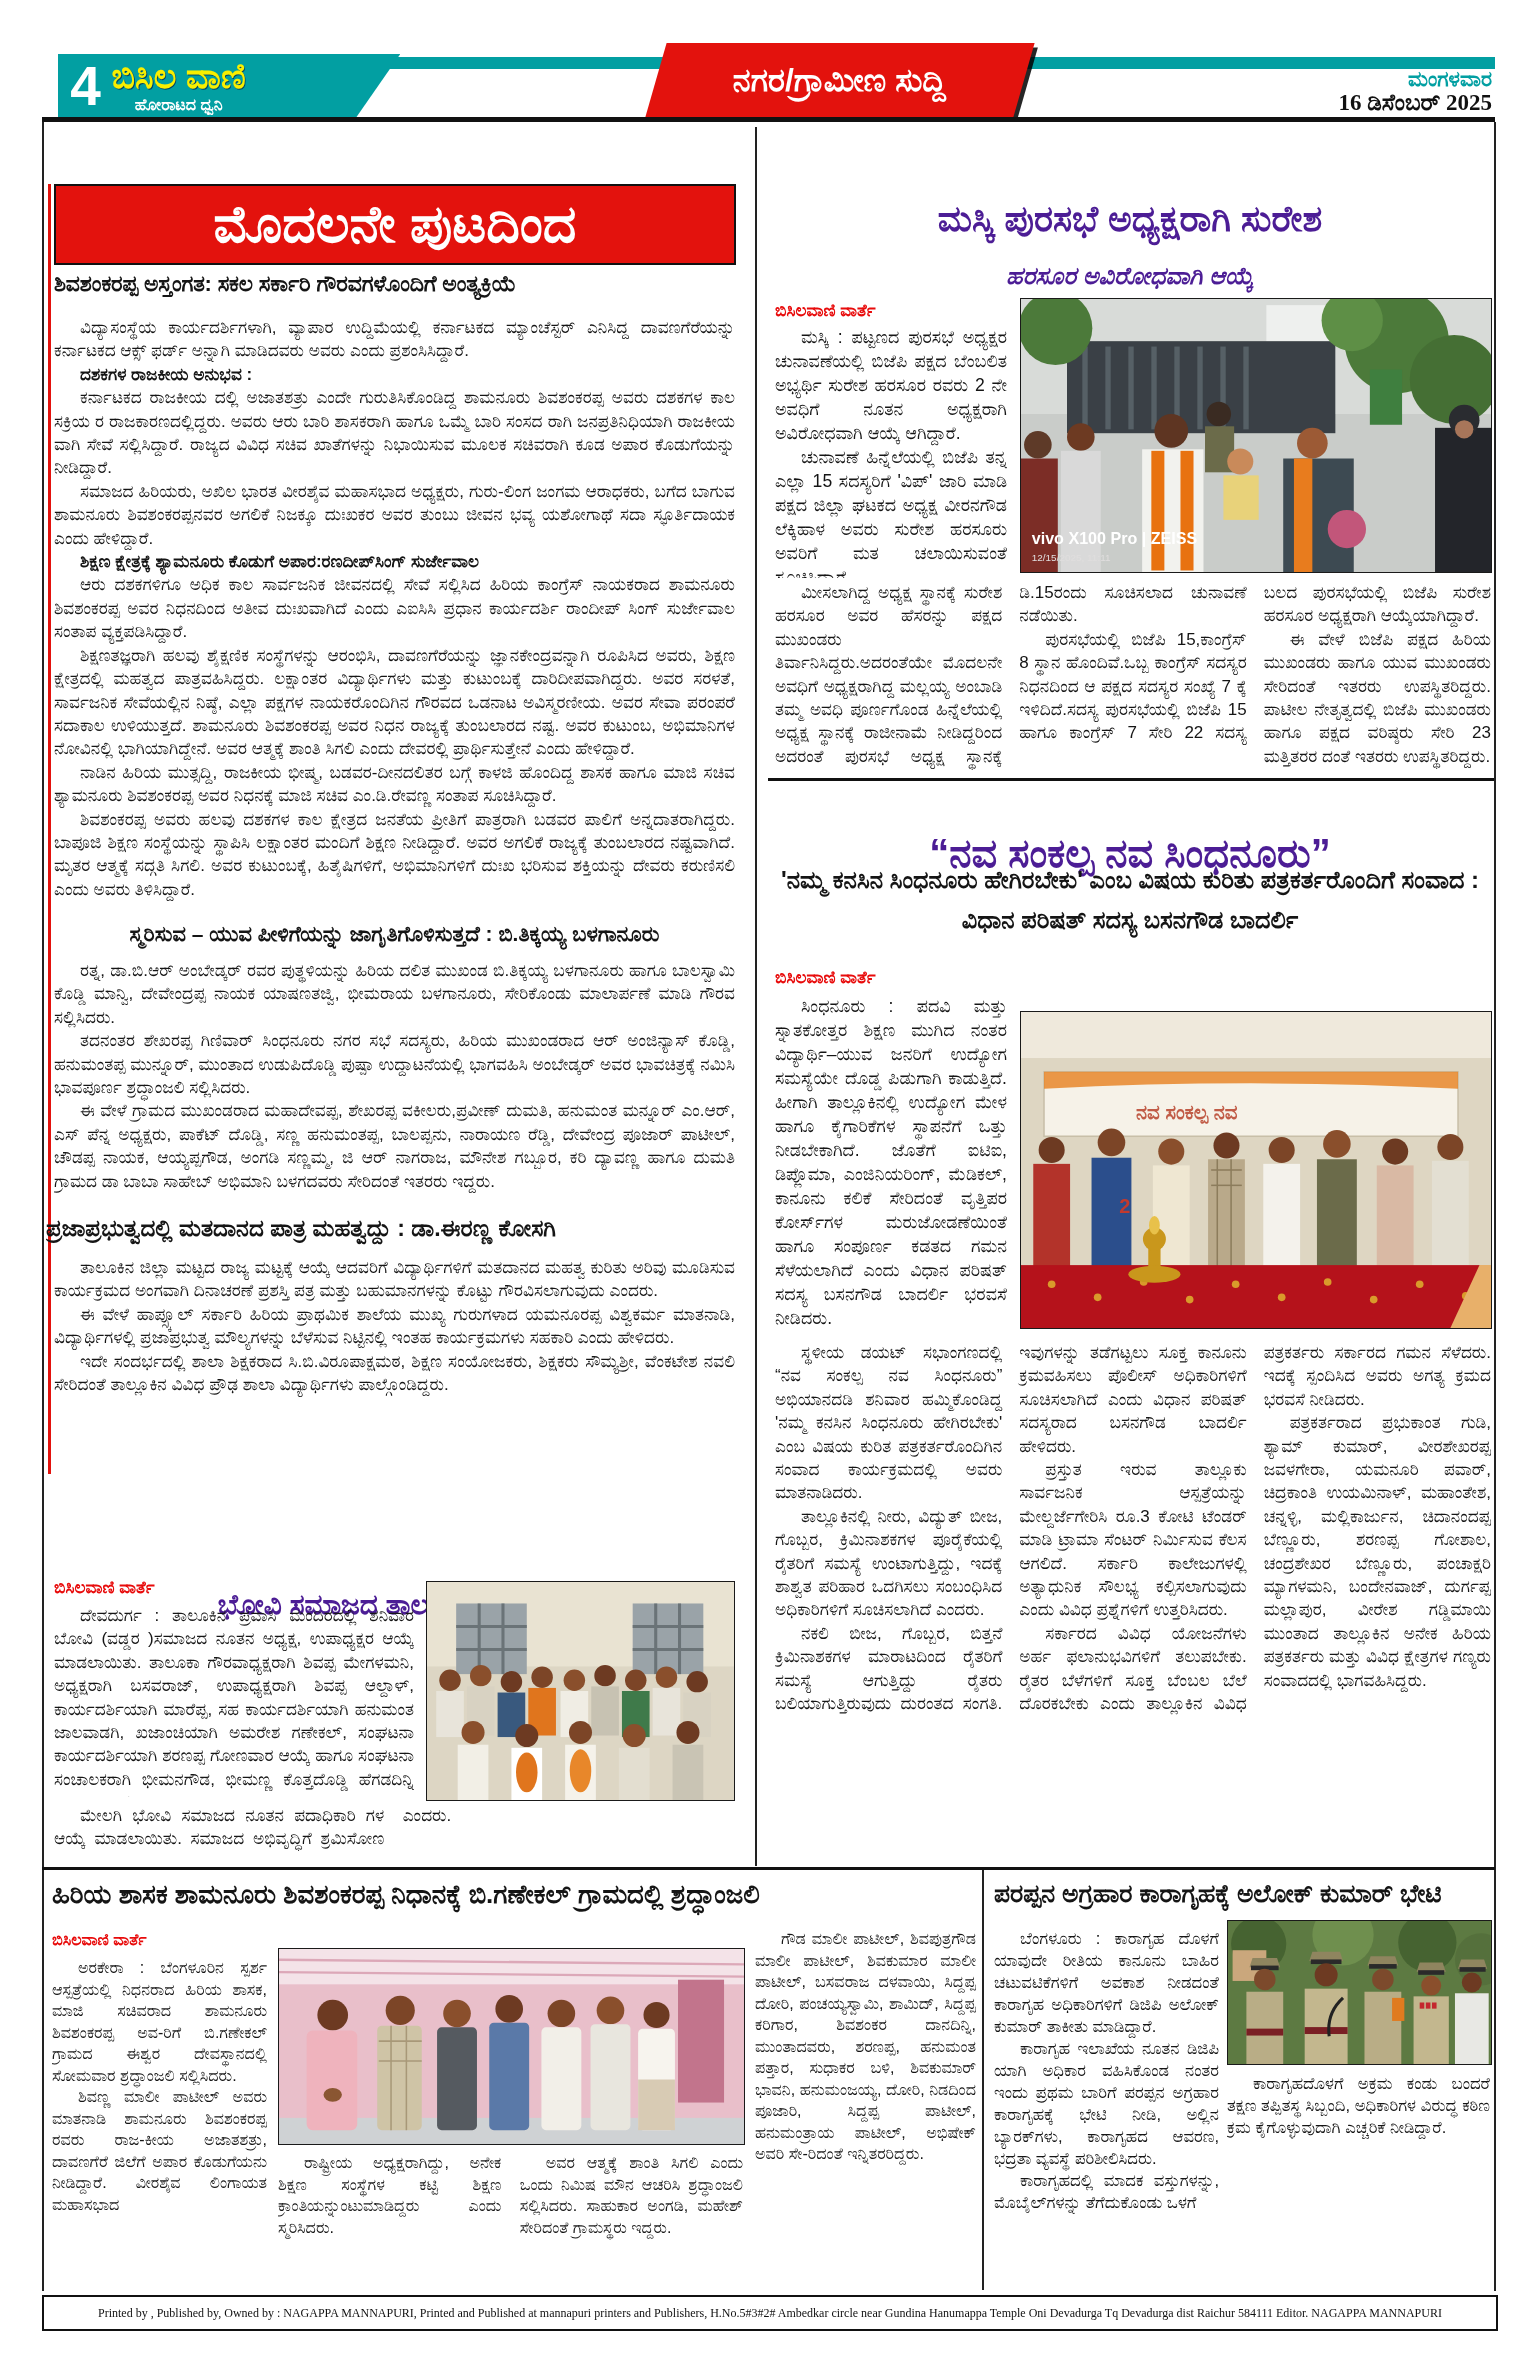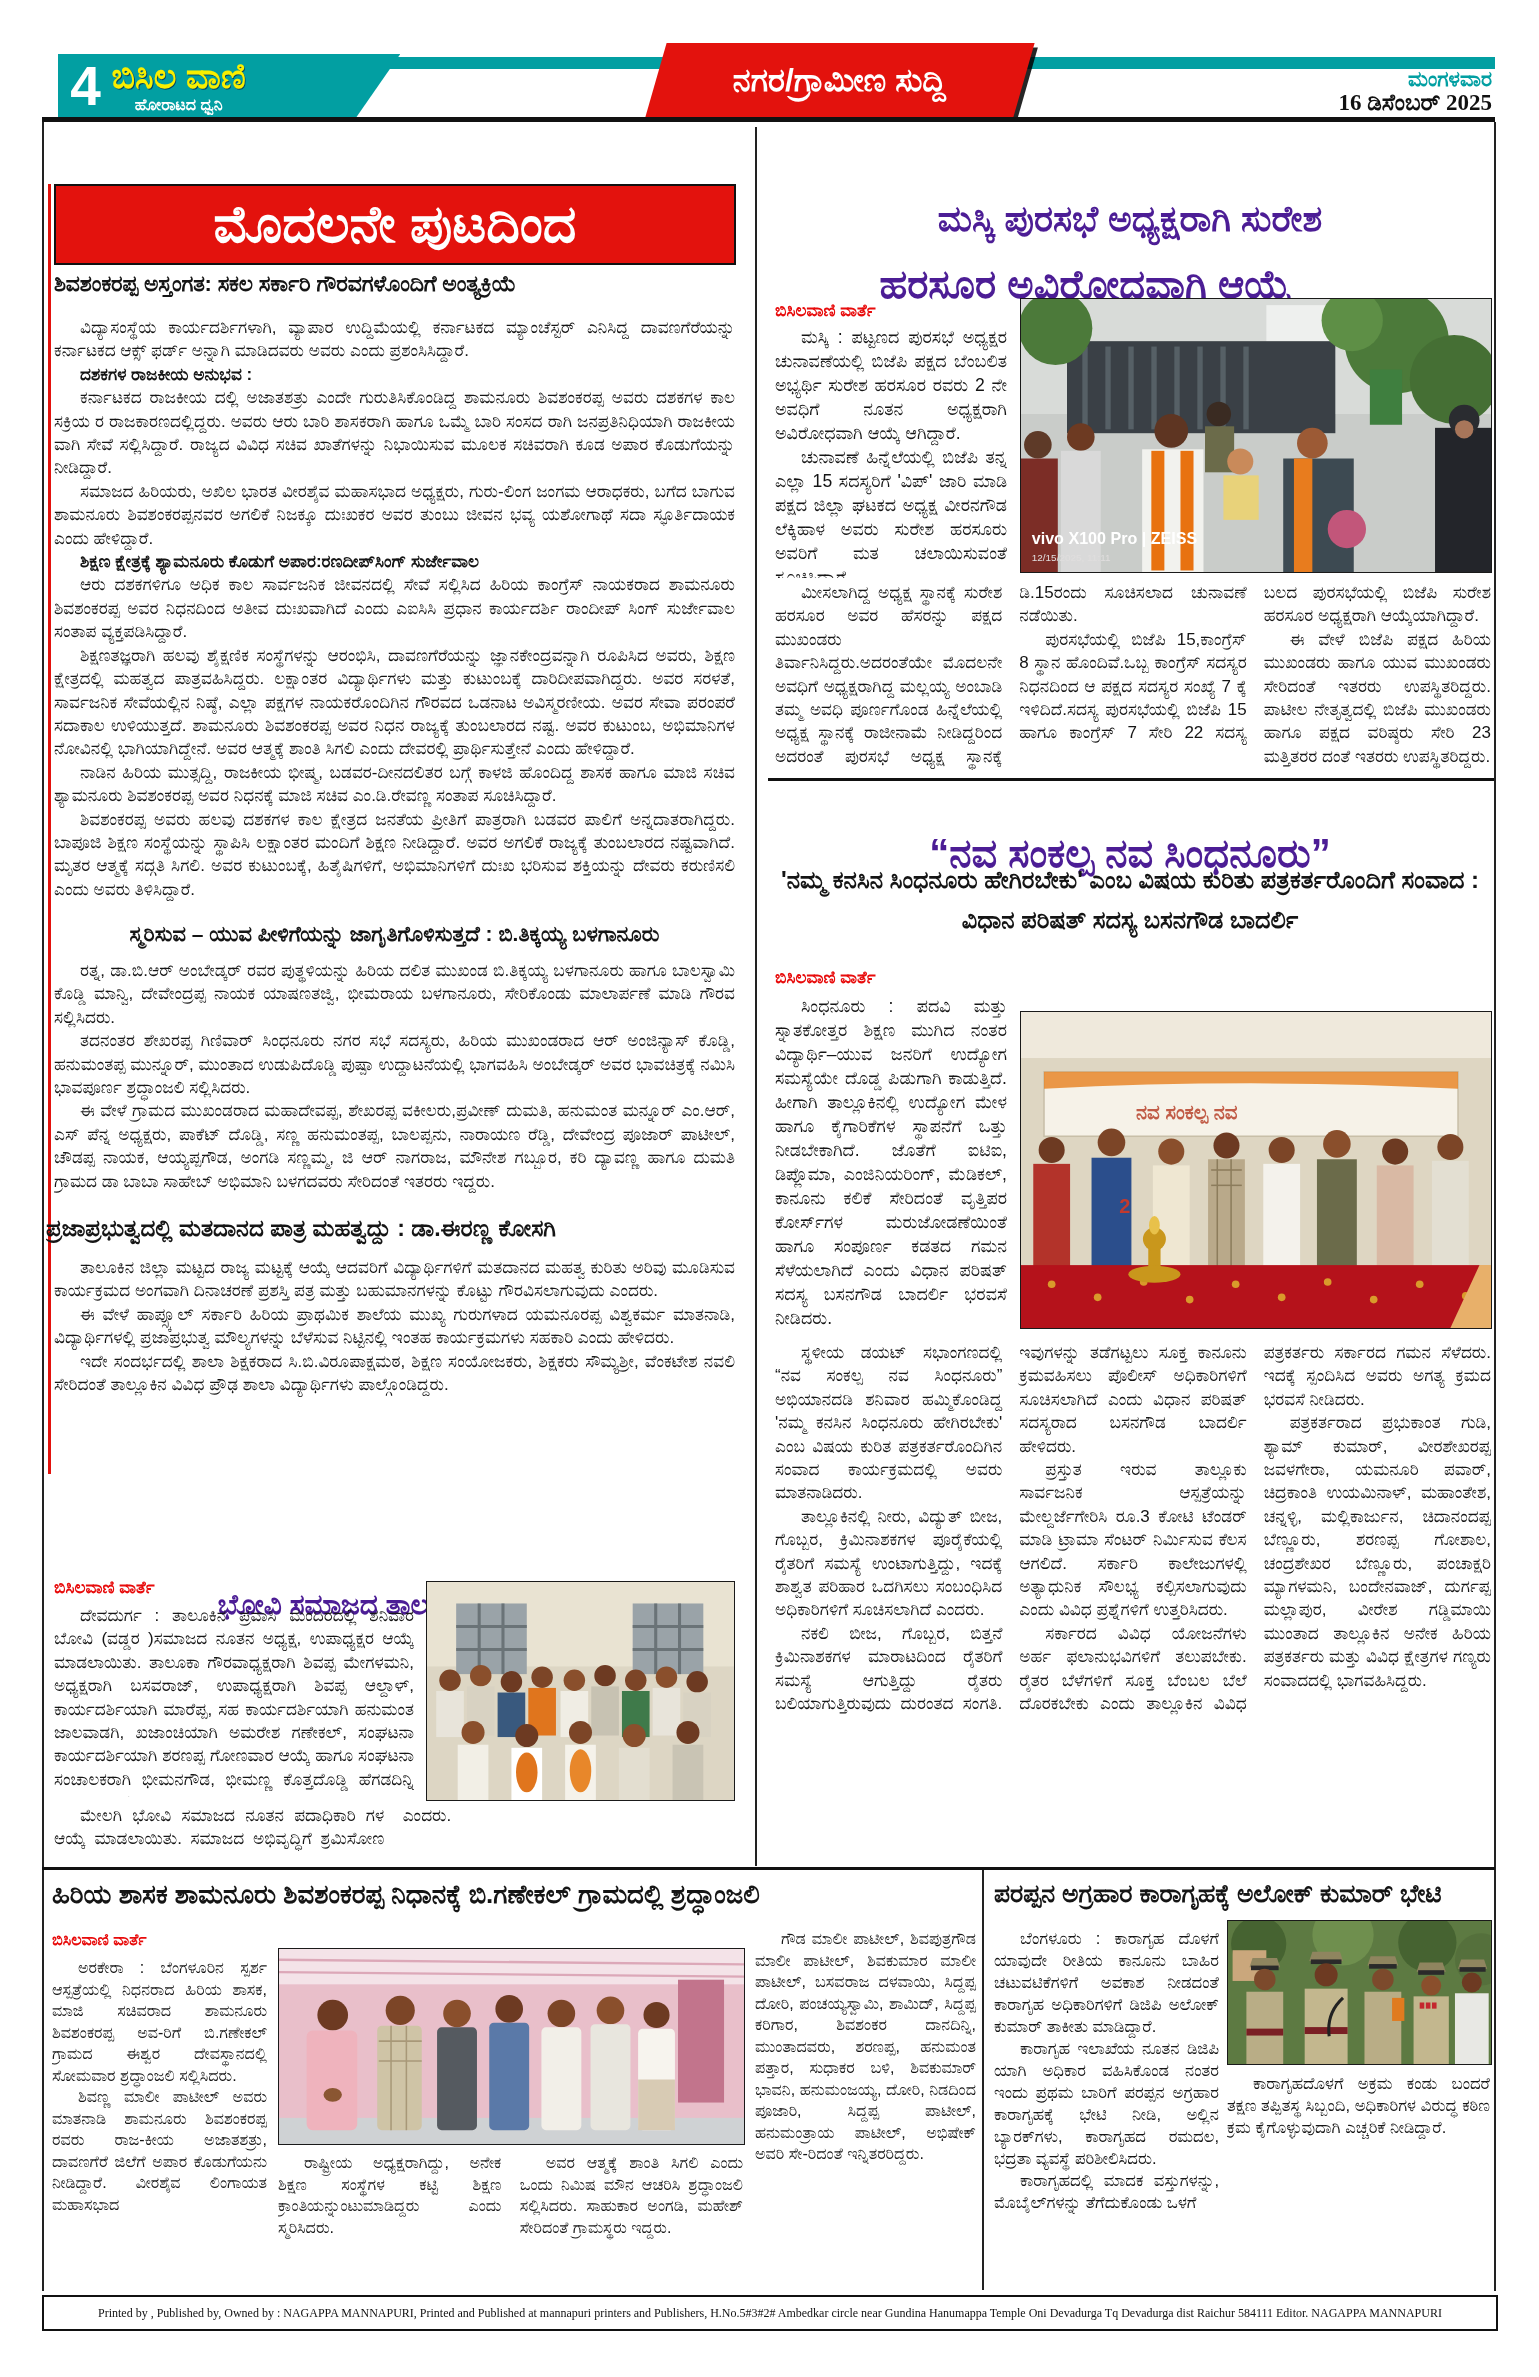--- a/index.html
+++ b/index.html
@@ -166,21 +166,21 @@
           <rect x="320" y="212" width="40" height="72" fill="#c9c4b4"></rect>
       </g>
     </svg>
   </div>
 
   <div class="abs body b22 cols2 kn" style="left:54px;top:1804px;width:679px;height:61px;">
       <p>ಮೇಲಗಿ ಭೋವಿ ಸಮಾಜದ ನೂತನ ಪದಾಧಿಕಾರಿ ಗಳ ಆಯ್ಕೆ ಮಾಡಲಾಯಿತು. ಸಮಾಜದ ಅಭಿವೃದ್ಧಿಗೆ ಶ್ರಮಿಸೋಣ ಎಂದರು.</p>
     </div>
 
   <div class="abs hl-center red kn" style="left:768px;top:152px;width:724px;font-size:36px;">ಮಸ್ಕಿ ಪುರಸಭೆ ಅಧ್ಯಕ್ಷರಾಗಿ ಸುರೇಶ</div>
-  <div class="abs hl-center red kn" style="left:724px;top:216px;width:724px;font-size:40px;">ಹರಸೂರ ಅವಿರೋಧವಾಗಿ ಆಯ್ಕೆ</div>
+  <div class="abs hl-center red kn" style="left:768px;top:216px;width:724px;font-size:24px;font-style:italic;">ಹರಸೂರ ಅವಿರೋಧವಾಗಿ ಆಯ್ಕೆ</div>
   <div class="abs dateline kn" style="left:775px;top:301px;">ಬಿಸಿಲವಾಣಿ ವಾರ್ತೆ</div>
 
   <div class="abs body b23 kn" style="left:775px;top:325px;width:232px;height:253px;">
       <p>ಮಸ್ಕಿ : ಪಟ್ಟಣದ ಪುರಸಭೆ ಅಧ್ಯಕ್ಷರ ಚುನಾವಣೆಯಲ್ಲಿ ಬಿಜೆಪಿ ಪಕ್ಷದ ಬೆಂಬಲಿತ ಅಭ್ಯರ್ಥಿ ಸುರೇಶ ಹರಸೂರ ರವರು 2 ನೇ ಅವಧಿಗೆ ನೂತನ ಅಧ್ಯಕ್ಷರಾಗಿ ಅವಿರೋಧವಾಗಿ ಆಯ್ಕೆ ಆಗಿದ್ದಾರೆ.</p>
       <p>ಚುನಾವಣೆ ಹಿನ್ನೆಲೆಯಲ್ಲಿ ಬಿಜೆಪಿ ತನ್ನ ಎಲ್ಲಾ 15 ಸದಸ್ಯರಿಗೆ 'ವಿಪ್' ಜಾರಿ ಮಾಡಿ ಪಕ್ಷದ ಜಿಲ್ಲಾ ಘಟಕದ ಅಧ್ಯಕ್ಷ ವೀರನಗೌಡ ಲೆಕ್ಕಿಹಾಳ ಅವರು ಸುರೇಶ ಹರಸೂರು ಅವರಿಗೆ ಮತ ಚಲಾಯಿಸುವಂತೆ ಸೂಚಿಸಿದ್ದಾರೆ.</p>
     </div>
 
   <div class="abs photo" style="left:1020px;top:298px;width:470px;height:273px;">
     <svg viewBox="0 0 613 356" preserveAspectRatio="none">
       <rect width="613" height="356" fill="#c9ccc9"></rect>
@@ -360,21 +360,21 @@
 
   <div class="abs body b21 cols2 kn" style="left:278px;top:2152px;width:465px;height:137px;">
       <p>ರಾಷ್ಟ್ರೀಯ ಅಧ್ಯಕ್ಷರಾಗಿದ್ದು, ಅನೇಕ ಶಿಕ್ಷಣ ಸಂಸ್ಥೆಗಳ ಕಟ್ಟಿ ಶಿಕ್ಷಣ ಕ್ರಾಂತಿಯನ್ನುಂಟುಮಾಡಿದ್ದರು ಎಂದು ಸ್ಮರಿಸಿದರು.</p>
       <p>ಅವರ ಆತ್ಮಕ್ಕೆ ಶಾಂತಿ ಸಿಗಲಿ ಎಂದು ಒಂದು ನಿಮಿಷ ಮೌನ ಆಚರಿಸಿ ಶ್ರದ್ಧಾಂಜಲಿ ಸಲ್ಲಿಸಿದರು. ಸಾಹುಕಾರ ಅಂಗಡಿ, ಮಹೇಶ್ ಸೇರಿದಂತೆ ಗ್ರಾಮಸ್ಥರು ಇದ್ದರು.</p>
     </div>
 
   <div class="abs kn" style="left:994px;top:1879px;width:499px;font-size:25px;font-weight:800;">ಪರಪ್ಪನ ಅಗ್ರಹಾರ ಕಾರಾಗೃಹಕ್ಕೆ ಅಲೋಕ್ ಕುಮಾರ್ ಭೇಟಿ</div>
 
   <div class="abs body b215 kn" style="left:994px;top:1927px;width:225px;height:362px;">
       <p>ಬೆಂಗಳೂರು : ಕಾರಾಗೃಹ ದೊಳಗೆ ಯಾವುದೇ ರೀತಿಯ ಕಾನೂನು ಬಾಹಿರ ಚಟುವಟಿಕೆಗಳಿಗೆ ಅವಕಾಶ ನೀಡದಂತೆ ಕಾರಾಗೃಹ ಅಧಿಕಾರಿಗಳಿಗೆ ಡಿಜಿಪಿ ಅಲೋಕ್ ಕುಮಾರ್ ತಾಕೀತು ಮಾಡಿದ್ದಾರೆ.</p>
-      <p>ಕಾರಾಗೃಹ ಇಲಾಖೆಯ ನೂತನ ಡಿಜಿಪಿ ಯಾಗಿ ಅಧಿಕಾರ ವಹಿಸಿಕೊಂಡ ನಂತರ ಇಂದು ಪ್ರಥಮ ಬಾರಿಗೆ ಪರಪ್ಪನ ಅಗ್ರಹಾರ ಕಾರಾಗೃಹಕ್ಕೆ ಭೇಟಿ ನೀಡಿ, ಅಲ್ಲಿನ ಬ್ಯಾರಕ್‌ಗಳು, ಕಾರಾಗೃಹದ ರಮದಲ, ಭದ್ರತಾ ವ್ಯವಸ್ಥೆ ಪರಿಶೀಲಿಸಿದರು.</p>
+      <p>ಕಾರಾಗೃಹ ಇಲಾಖೆಯ ನೂತನ ಡಿಜಿಪಿ ಯಾಗಿ ಅಧಿಕಾರ ವಹಿಸಿಕೊಂಡ ನಂತರ ಇಂದು ಪ್ರಥಮ ಬಾರಿಗೆ ಪರಪ್ಪನ ಅಗ್ರಹಾರ ಕಾರಾಗೃಹಕ್ಕೆ ಭೇಟಿ ನೀಡಿ, ಅಲ್ಲಿನ ಬ್ಯಾರಕ್‌ಗಳು, ಕಾರಾಗೃಹದ ಆವರಣ, ಭದ್ರತಾ ವ್ಯವಸ್ಥೆ ಪರಿಶೀಲಿಸಿದರು.</p>
       <p>ಕಾರಾಗೃಹದಲ್ಲಿ ಮಾದಕ ವಸ್ತುಗಳನ್ನು, ಮೊಬೈಲ್‌ಗಳನ್ನು ತೆಗೆದುಕೊಂಡು ಒಳಗೆ</p>
     </div>
 
   <div class="abs photo" style="left:1227px;top:1920px;width:263px;height:143px;">
     <svg viewBox="0 0 343 186" preserveAspectRatio="none">
       <rect width="343" height="186" fill="#5d7a42"></rect>
       <circle cx="40" cy="30" r="36" fill="#466331"></circle>
         <circle cx="150" cy="18" r="40" fill="#6f8f4e"></circle>
         <circle cx="260" cy="28" r="38" fill="#466331"></circle>
         <circle cx="330" cy="50" r="34" fill="#55703c"></circle>

